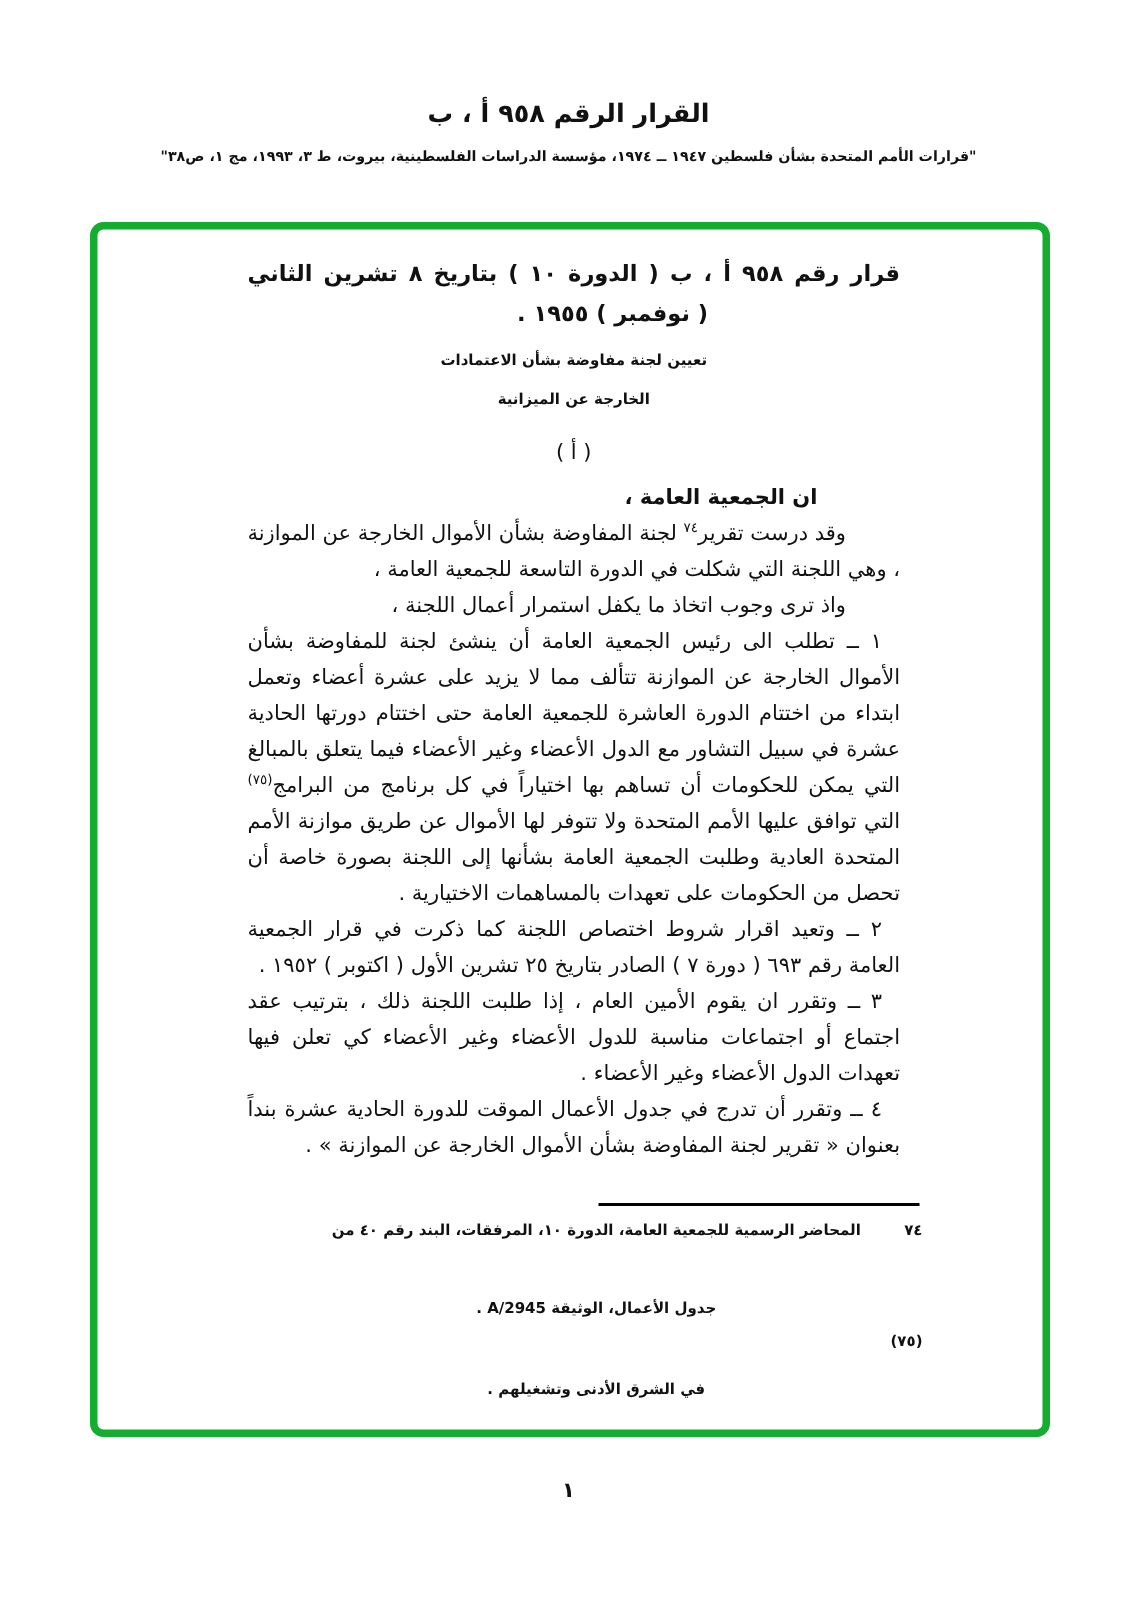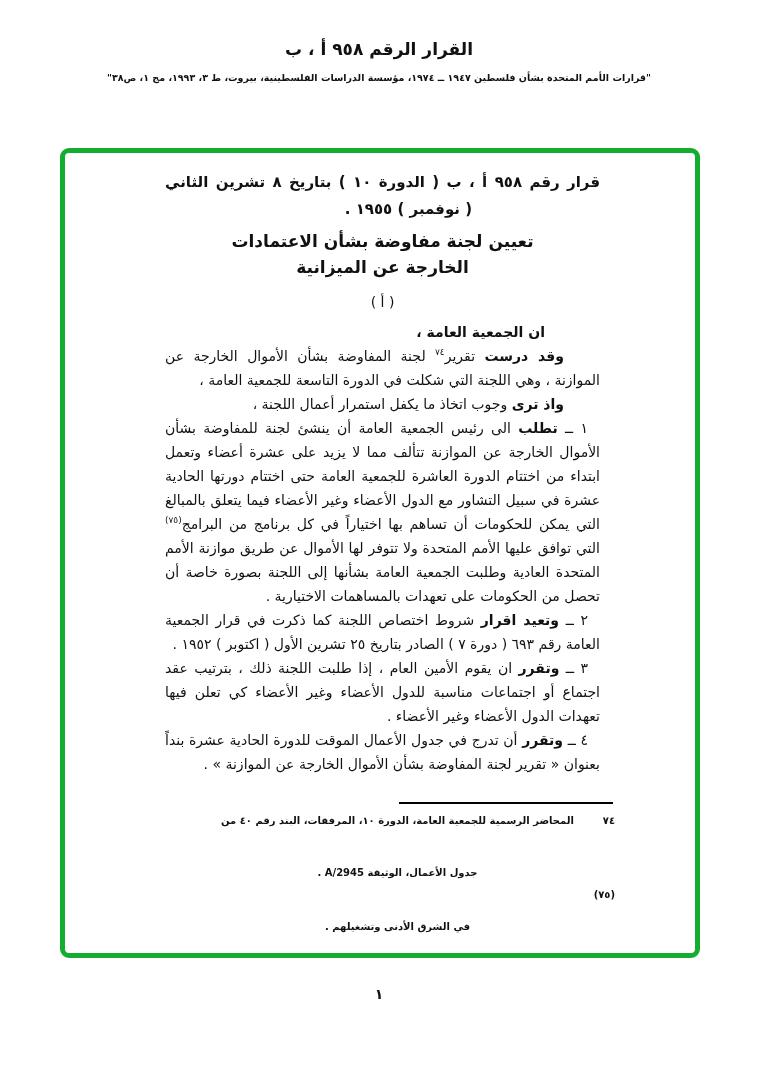--- a/index.html
+++ b/index.html
@@ -8,21 +8,21 @@
     position: relative;
     width: 758px;
     height: 1078px;
     background: #ffffff;
     font-family: "DejaVu Sans", sans-serif;
     color: #111111;
     overflow: hidden;
   }
   .doc-title {
     margin: 0;
-    padding-top: 39px;
+    padding-top: 66px;
     text-align: center;
     font-size: 17px;
     font-weight: bold;
     direction: rtl;
   }
   .source-line {
     margin-top: 13px;
     text-align: center;
     font-size: 9.5px;
     font-weight: bold;
@@ -47,41 +47,41 @@
   .res-heading {
     font-weight: bold;
     font-size: 15px;
     line-height: 27px;
     margin-bottom: 4px;
   }
   .h-line1 { display: block; text-align: justify; text-align-last: justify; }
   .h-line2 { display: block; text-align: right; padding-right: 128px; }
   .subject {
     font-weight: bold;
-    font-size: 17px;
+    font-size: 10px;
     line-height: 26px;
     text-align: center;
     margin-top: 5px;
   }
   .subject span { display: block; }
   .section-mark {
     text-align: center;
     font-size: 14px;
     margin: 14px 0 10px 0;
   }
   p.body-p {
     margin: 0;
     font-size: 14px;
     line-height: 24px;
     text-align: justify;
   }
   p.opening { font-weight: bold; text-indent: 55px; }
   p.preamble { text-indent: 36px; }
   p.op { text-indent: 12px; }
-  p.body-p b { font-weight: bold; margin-top: 12px; }
+  p.body-p b { font-weight: normal; margin-top: 12px; }
   sup.fnref { font-size: 9px; line-height: 0; }
   .footnotes {
     position: absolute;
     bottom: 14px;
     right: 80px;
     width: 395px;
     font-weight: bold;
   }
   .fn-rule {
     width: 214px;

